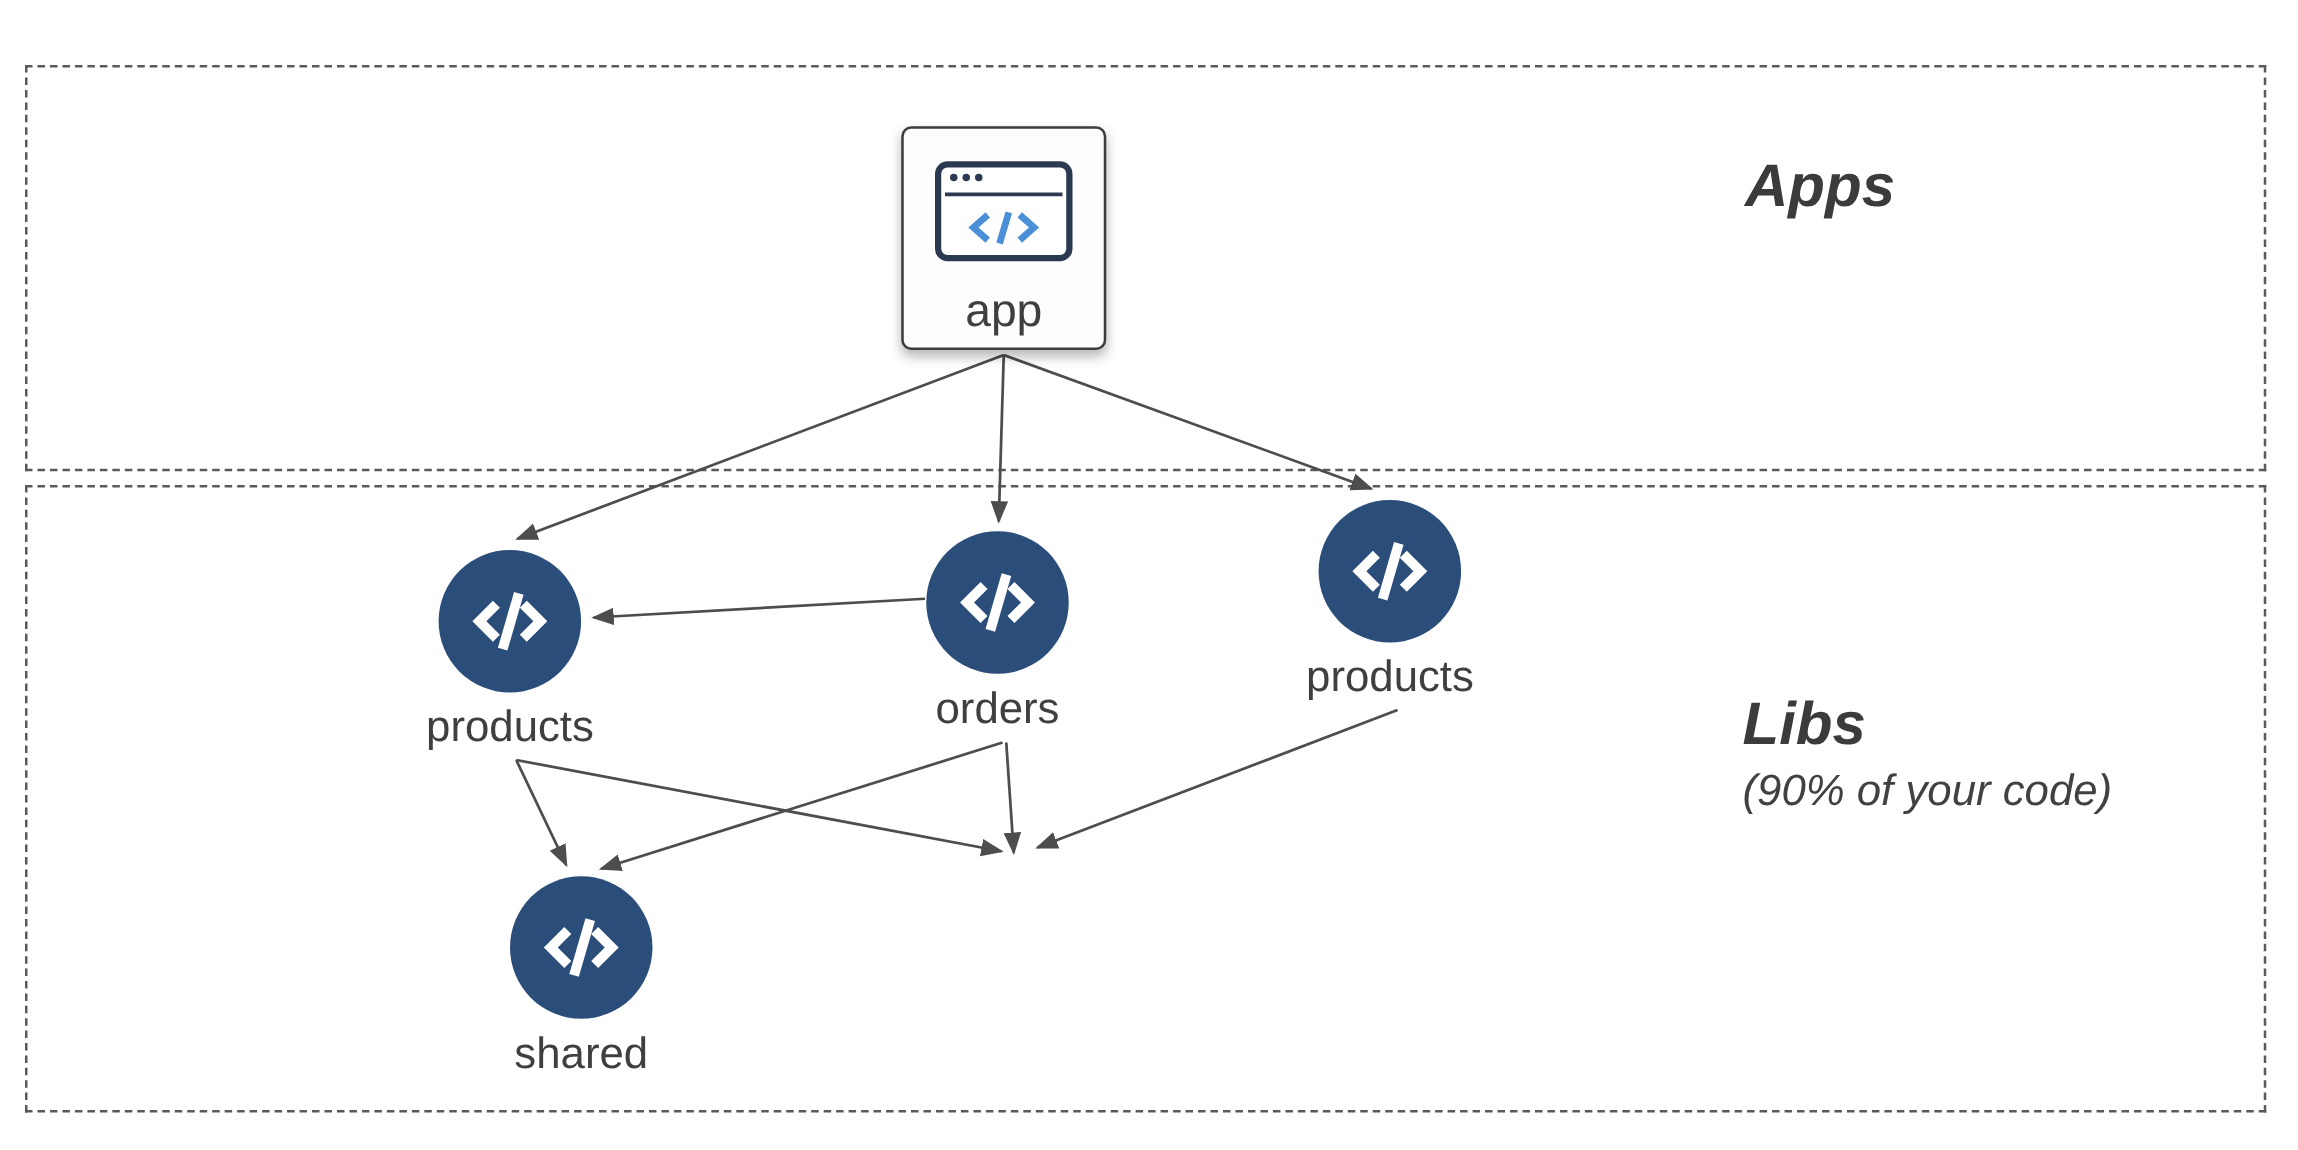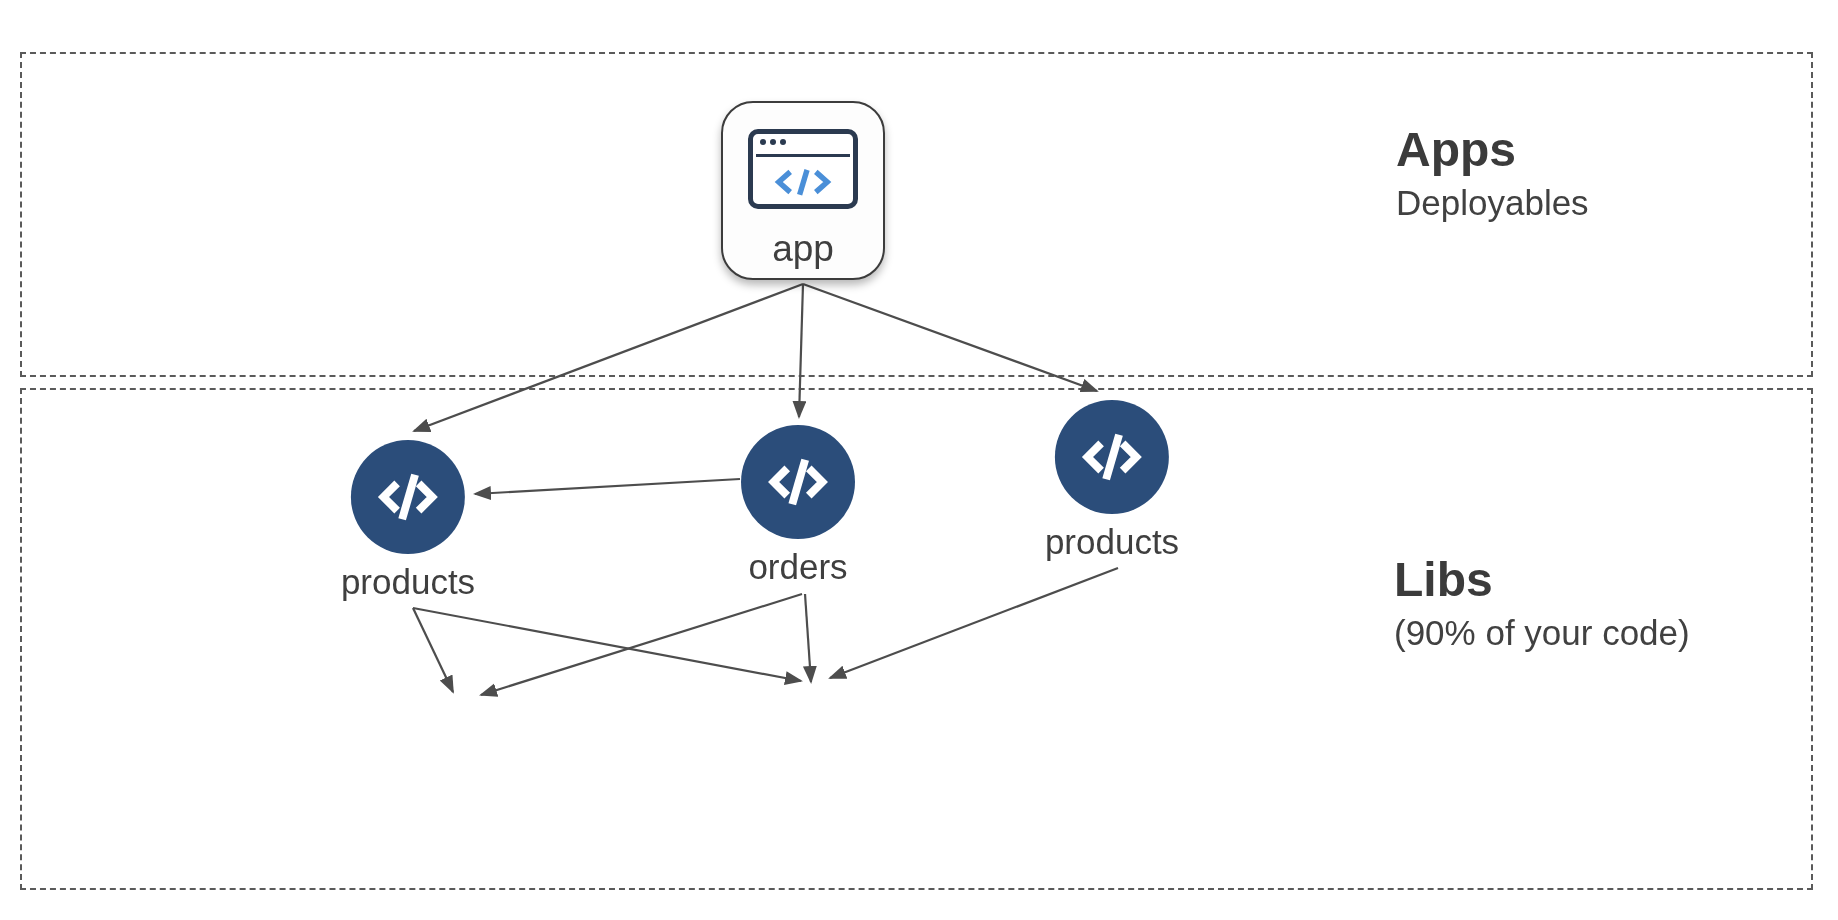--- a/index.html
+++ b/index.html
@@ -6,29 +6,29 @@
   .canvas {
     position:relative; width:1838px; height:920px;
     background:#ffffff; overflow:hidden;
     font-family:"Liberation Sans", sans-serif;
     color:#3d3d3d;
   }
   
   .zone { position:absolute; border:2px dashed #5a5a5a; background:transparent; }
   .zone-apps { left:20px; top:52px;  width:1789px; height:321px; }
   .zone-libs { left:20px; top:388px; width:1789px; height:498px; }
-  .zone-label { position:absolute; line-height:1.15; }
+  .zone-label { position:absolute; line-height:1.15;font-style:italic; }
   .zone-label-apps { left:1396px; top:122px; }
   .zone-label-libs { left:1394px; top:514px;margin-top:38px; }
   .zone-title    { font-size:48px; font-weight:bold; color:#3b3b3b; }
   .zone-subtitle { font-size:35px; font-weight:normal; color:#414141; margin-top:6px; }
   
   .app-node {
     position:absolute; left:721px; top:101px; width:164px; height:179px;
-    background:#fdfdfd; border:2px solid #3c3c3c; border-radius:32px;
+    background:#fdfdfd; border:2px solid #3c3c3c; border-radius:8px;
     box-shadow:0 5px 9px rgba(0,0,0,0.28);
     box-sizing:border-box;
   }
   .browser-icon {
     position:absolute; left:25px; top:26px; width:110px; height:80px;
     border:5px solid #2b3a50; border-radius:10px; background:#ffffff;
     box-sizing:border-box;
   }
   .browser-dots { position:absolute; left:7px; top:5px; display:flex; gap:4px; }
   .browser-dots i { width:6px; height:6px; border-radius:50%; background:#2b3a50; }
@@ -53,21 +53,20 @@
 </head>
 <body>
 
 <div class="canvas">
 
   <div class="zone zone-apps"></div>
   <div class="zone zone-libs"></div>
 
   <div class="zone-label zone-label-apps">
     <div class="zone-title">Apps</div>
-    <div class="zone-subtitle">Deployables</div>
   </div>
   <div class="zone-label zone-label-libs">
     <div class="zone-title">Libs</div>
     <div class="zone-subtitle">(90% of your code)</div>
   </div>
 
   <svg class="edges" viewBox="0 0 1838 920">
       <defs>
         <marker id="arrow" markerUnits="userSpaceOnUse" markerWidth="20" markerHeight="16" refX="16" refY="7" orient="auto">
      <path d="M0,0 L18,7 L0,14 Z" fill="#4d4d4d"></path>
@@ -126,13 +125,23 @@
     <div class="lib-node" style="left: 1112px; top: 400px;">
       <div class="lib-circle" style="background: rgb(43, 77, 122);">
         <svg width="66" height="58" viewBox="0 0 92 80" fill="none">
      <path d="M31 21 L12 40 L31 59" stroke="#ffffff" stroke-width="11" fill="none"></path>
      <path d="M56 9 L38 71" stroke="#ffffff" stroke-width="11" fill="none"></path>
      <path d="M61 21 L80 40 L61 59" stroke="#ffffff" stroke-width="11" fill="none"></path>
    </svg>
       </div>
       <div class="lib-label">products</div>
     </div>
+    <div class="lib-node" style="left: 465px; top: 701px;">
+      <div class="lib-circle" style="background: rgb(43, 77, 122);">
+        <svg width="66" height="58" viewBox="0 0 92 80" fill="none">
+     <path d="M31 21 L12 40 L31 59" stroke="#ffffff" stroke-width="11" fill="none"></path>
+     <path d="M56 9 L38 71" stroke="#ffffff" stroke-width="11" fill="none"></path>
+     <path d="M61 21 L80 40 L61 59" stroke="#ffffff" stroke-width="11" fill="none"></path>
+   </svg>
+      </div>
+      <div class="lib-label">shared</div>
+    </div>
   </div>
 
 </body></html>

